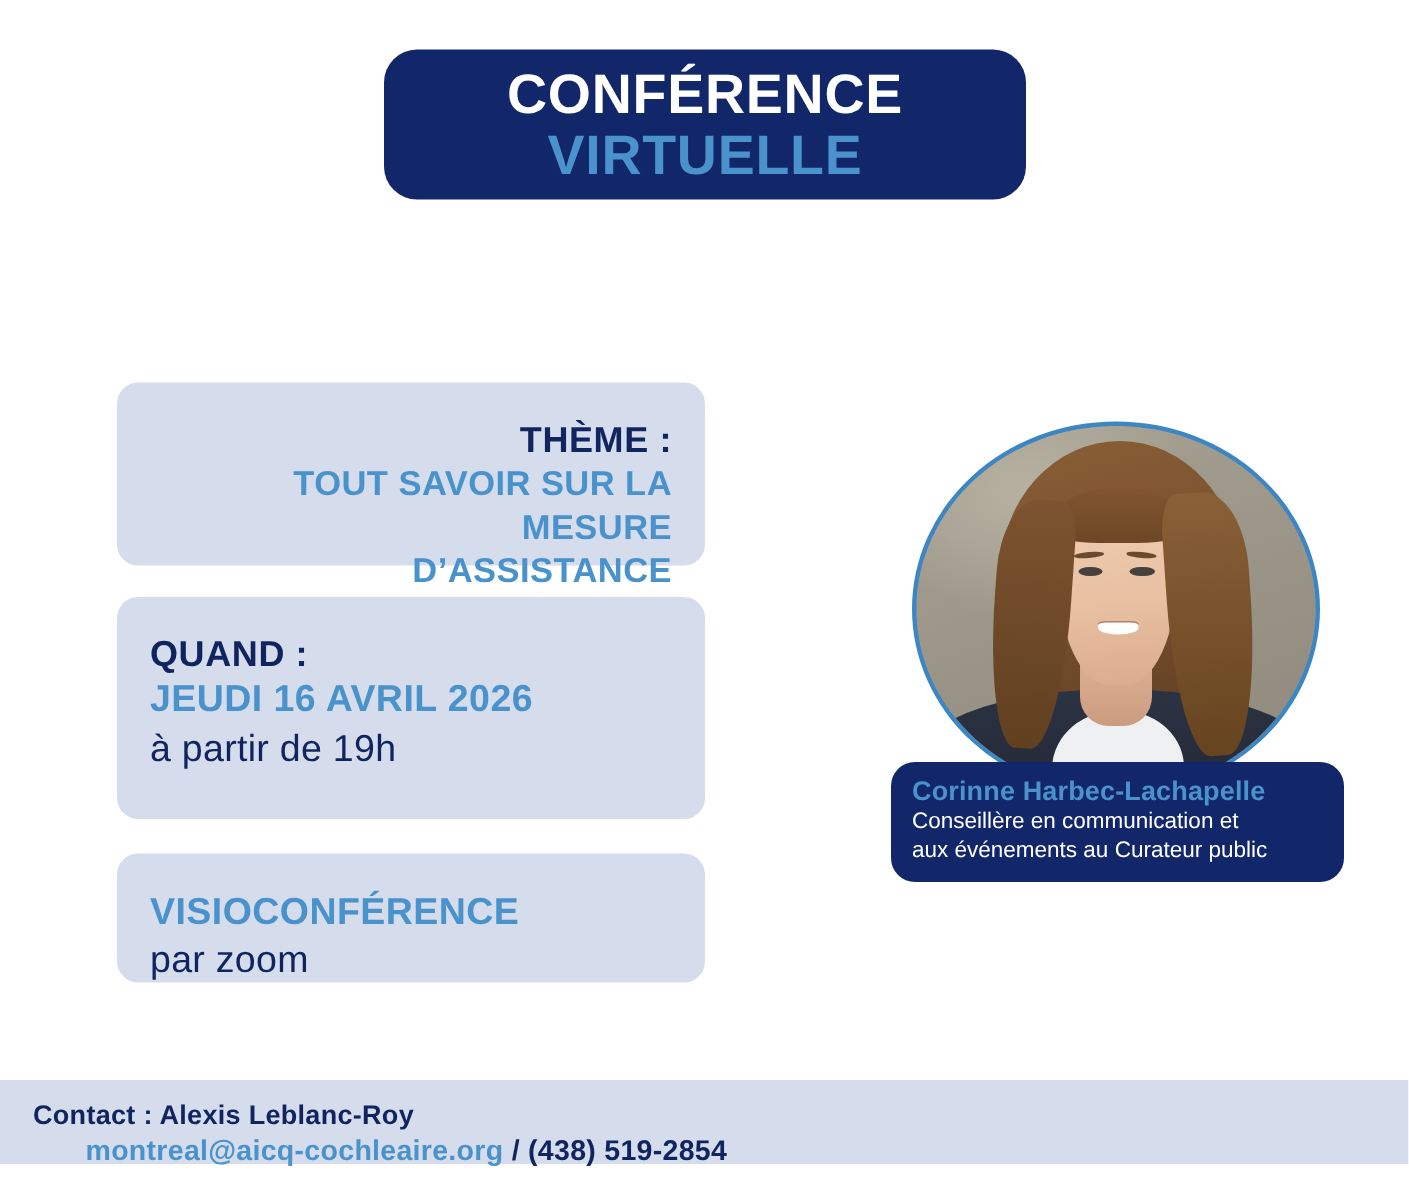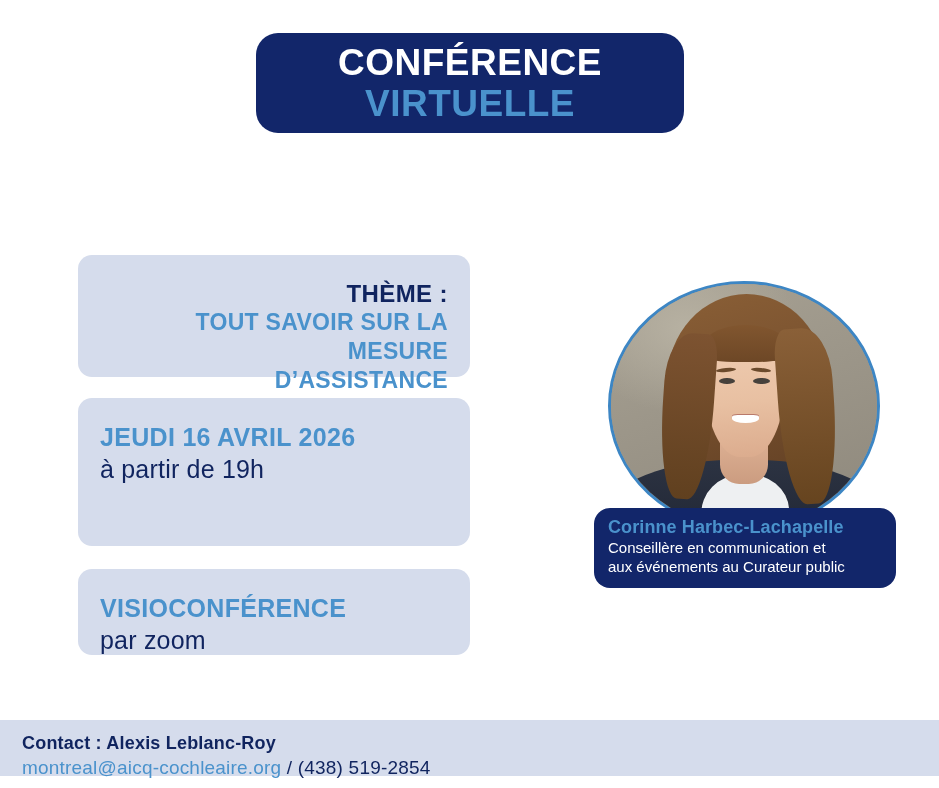--- a/index.html
+++ b/index.html
@@ -261,43 +261,45 @@
   }
   .footer-name {
     color: #10245f;
     font-size: 18px;
     font-weight: bold;
     letter-spacing: 0.2px;
     line-height: 1.35;
   }
   .footer-email-line {
     font-size: 19px;
-    font-weight: normal;
+    font-weight: bold;
     letter-spacing: 0.2px;
     line-height: 1.35;
     white-space: nowrap;
+    margin-left: 35px;
   }
   .footer-email { color: #4a92cc; }
   .footer-phone { color: #10245f; }
 </style>
 </head>
 <body>
 
 <div class="banner">
   <div class="banner-line1">CONFÉRENCE</div>
   <div class="banner-line2">VIRTUELLE</div>
 </div>
 
 <div class="card" id="card-theme">
   <div class="card-label">THÈME :</div>
   <div class="card-accent">TOUT SAVOIR SUR LA MESURE</div>
   <div class="card-accent">D’ASSISTANCE</div>
 </div>
 
 <div class="card" id="card-quand">
+  <div class="card-label">QUAND :</div>
   <div class="card-accent-lg">JEUDI 16 AVRIL 2026</div>
   <div class="card-plain">à partir de 19h</div>
 </div>
 
 <div class="card" id="card-visio">
   <div class="card-accent-lg">VISIOCONFÉRENCE</div>
   <div class="card-plain">par zoom</div>
 </div>
 
 <div class="portrait-wrap">

